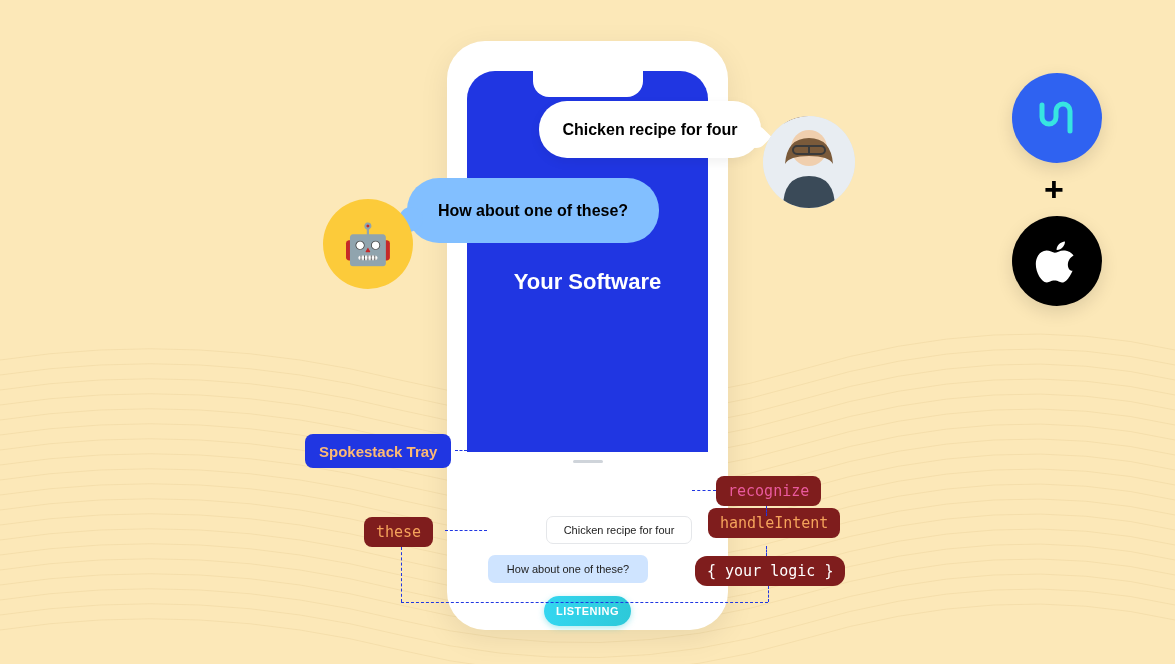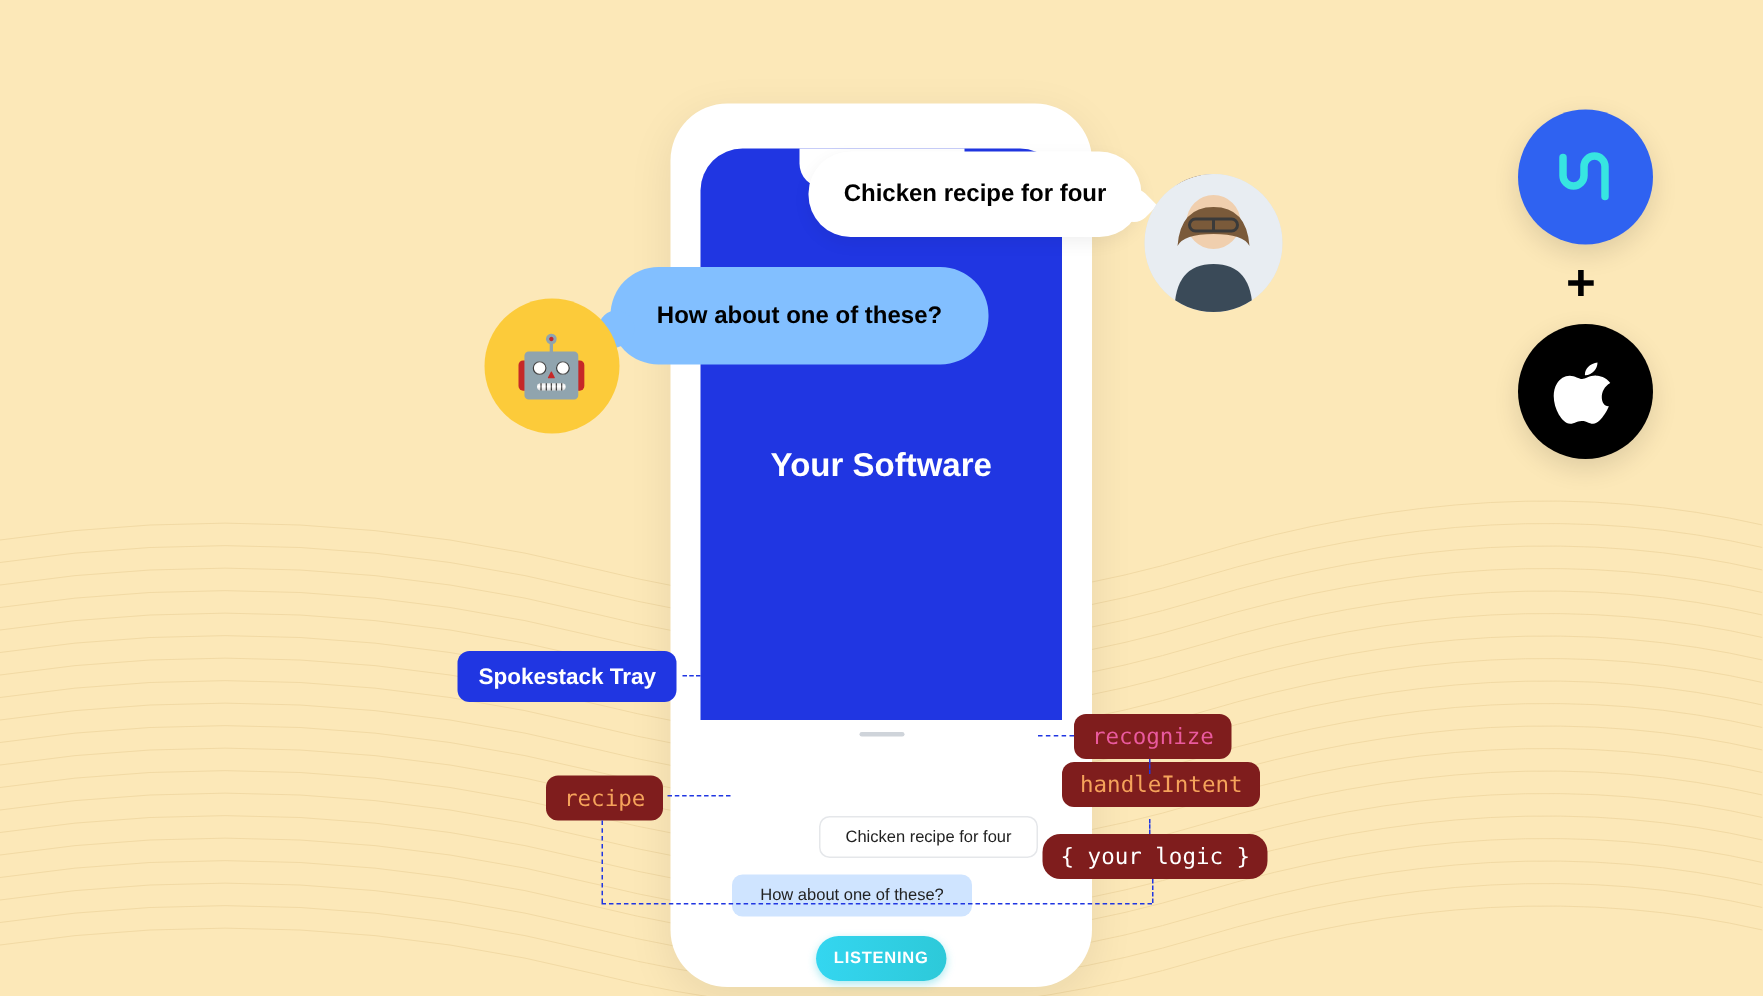--- a/index.html
+++ b/index.html
@@ -26,21 +26,20 @@
 
 .phone-outer {
   position: absolute;
   left: 447px;
   top: 41px;
   width: 281px;
   height: 589px;
   background: #fff;
   border-radius: 38px;
   box-shadow: 0 8px 30px rgba(0,0,0,0.08);
-  margin-top: 28px;
 }
 .phone-screen {
   position: absolute;
   left: 20px;
   top: 30px;
   width: 241px;
   height: 381px;
   background: #2036e2;
   border-radius: 28px 28px 0 0;
 }
@@ -230,21 +229,21 @@
 }
 .code-pill.orange { color: #f5a35b; }
 .code-pill.pink { color: #ea5a9e; }
 
 .pill-tray-label {
   position: absolute;
   left: 305px;
   top: 434px;
   height: 34px;
   background: #2036e2;
-  color: #ffffff;
+  color: #fdba74;
   border-radius: 8px;
   font-size: 15px;
   font-weight: 700;
   display: flex;
   align-items: center;
   padding: 0 14px;
 }
 
 
 .circ {
@@ -325,21 +324,21 @@
     <circle cx="46" cy="32" r="18" fill="#f0cfae"></circle>
     <path d="M22 48 Q24 22 46 22 Q68 22 70 48 Q66 40 46 40 Q26 40 22 48" fill="#7a5a3a"></path>
     <rect x="30" y="30" width="32" height="8" rx="4" fill="none" stroke="#3a3a3a" stroke-width="2"></rect>
     <line x1="46" y1="30" x2="46" y2="38" stroke="#3a3a3a" stroke-width="2"></line>
     <path d="M20 92 Q20 60 46 60 Q72 60 72 92 Z" fill="#3a4a58"></path>
   </svg>
 </div>
 <div class="avatar-bot">🤖</div>
 
 <div class="pill-tray-label">Spokestack Tray</div>
-<div class="code-pill orange" style="left:364px; top:517px;">recipe</div>
+<div class="code-pill orange" style="left:364px; top:517px;">these</div>
 <div class="code-pill pink" style="left:716px; top:476px;">recognize</div>
 <div class="code-pill orange" style="left:708px; top:508px;">handleIntent</div>
 <div class="code-pill" style="left:695px; top:556px; color:#fff;border-radius:12px;">{ your logic }</div>
 
 <div class="dash" style="left:455px; top:450px; width:12px; border-top-width:1.5px;"></div>
 
 <div class="dash" style="left:692px; top:490px; width:24px; border-top-width:1.5px;"></div>
 
 <div class="dash" style="left:766px; top:506px; height:10px; border-left-width:1.5px;"></div>
 <div class="dash" style="left:766px; top:546px; height:10px; border-left-width:1.5px;"></div>

